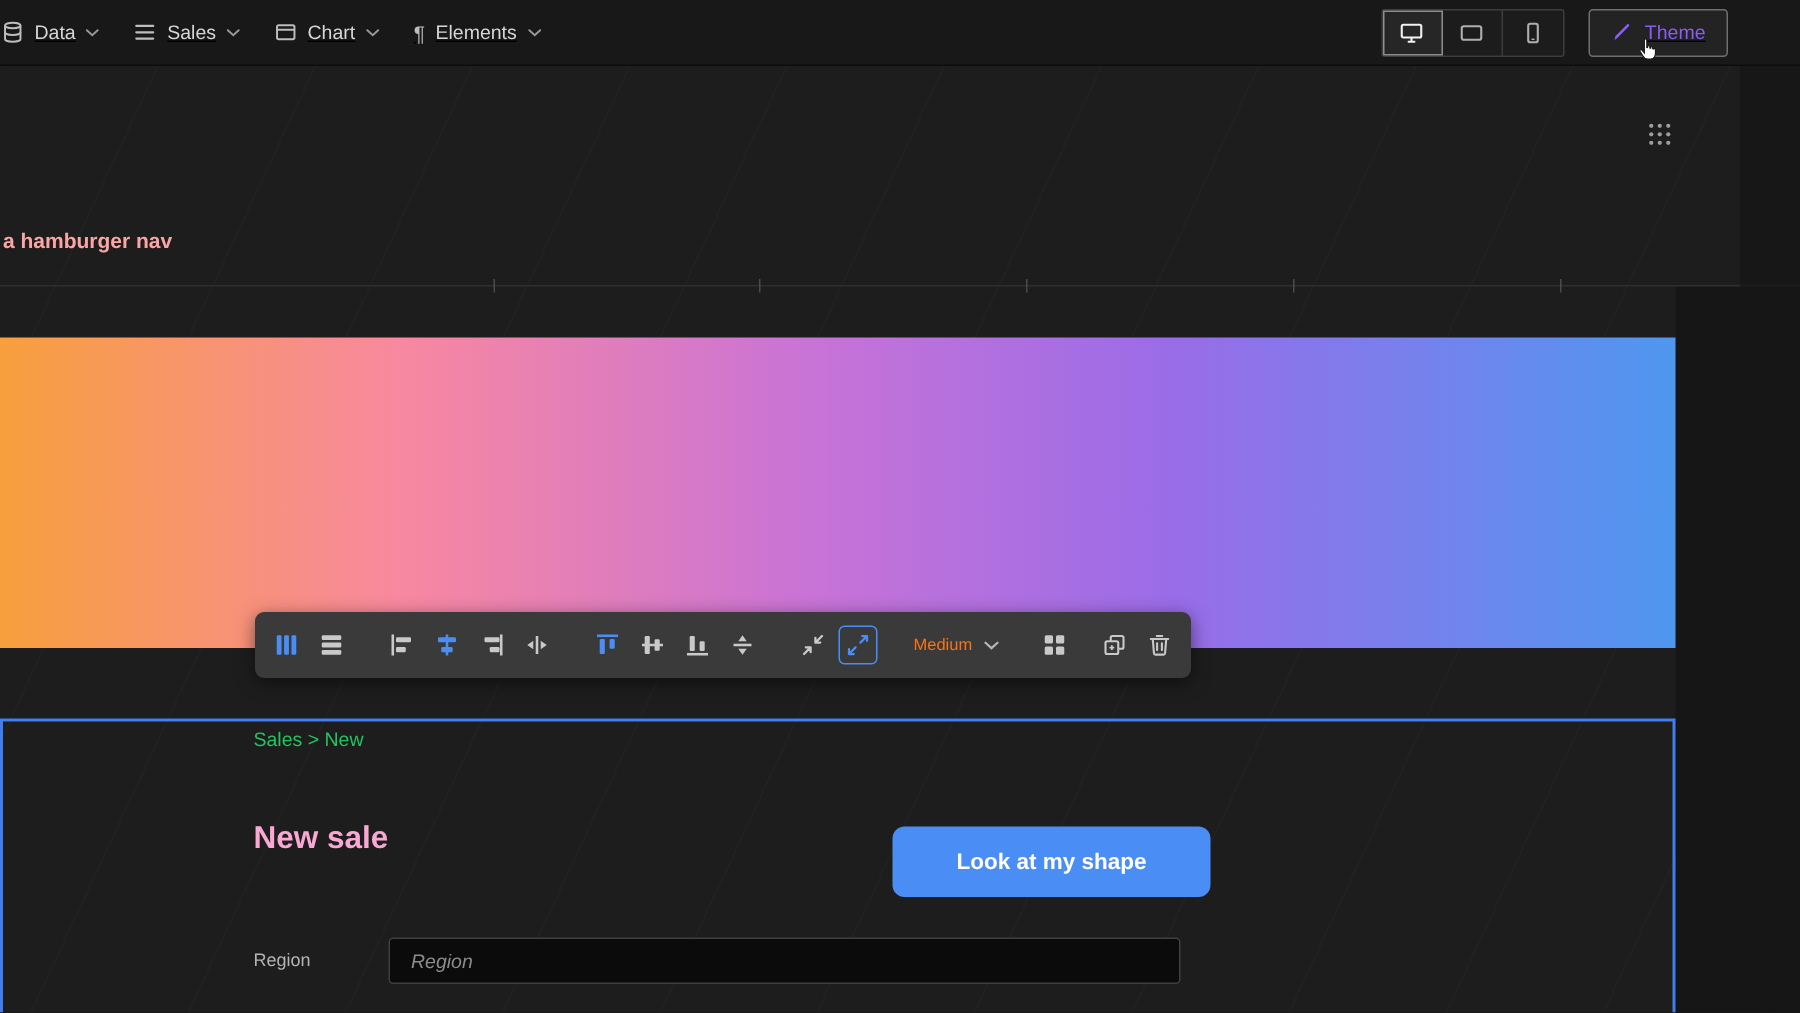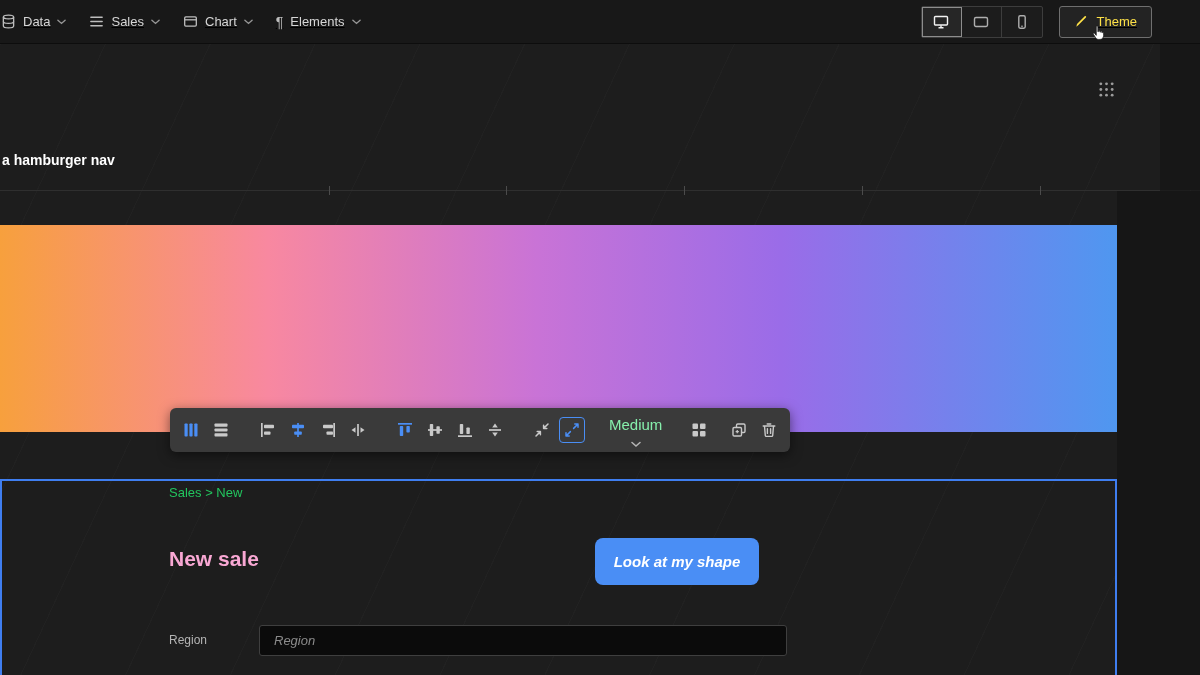--- a/index.html
+++ b/index.html
@@ -20,57 +20,57 @@
   .pilcrow { color: #bdbdbd; font-size: 14px; line-height: 1; }
   .chev { color: #979797; flex: none; }
 
   .topbar-right { display: flex; align-items: center; gap: 16px; padding-right: 48px; }
   .device-toggle { display: flex; border: 1px solid #3d3d3d; border-radius: 2px; height: 32px; background: #1c1c1c; }
   .seg { width: 40px; height: 30px; display: flex; align-items: center; justify-content: center;
     background: transparent; border: none; border-right: 1px solid #3d3d3d; color: #aeaeae; cursor: pointer; }
   .seg:last-child { border-right: none; }
   .seg.active { outline: 1px solid #8d8d8d; outline-offset: -1px; color: #f2f2f2; background: #262626; }
   .theme-btn { height: 32px; padding: 0 14px; display: flex; align-items: center; gap: 8px;
-    background: #232323; border: 1px solid #6f6f6f; border-radius: 3px; color: #fde047; font-size: 13px; cursor: pointer; }
+    background: #232323; border: 1px solid #6f6f6f; border-radius: 3px; color: #8b5cf6; font-size: 13px; cursor: pointer; }
 
   
   .canvas { position: absolute; left: 0; top: 44px; width: 1200px; height: 631px; z-index: 2; }
   .dark-strip-right-top { position: absolute; left: 1160px; top: 0; width: 40px; height: 146px; background: #171717; }
   .dark-strip-right { position: absolute; left: 1117px; top: 147px; width: 83px; height: 484px; background: #161616; }
 
-  .hero-text { position: absolute; left: 2px; top: 108px; color: #ffffff; font-size: 14px; font-weight: 700; white-space: nowrap; }
+  .hero-text { position: absolute; left: 2px; top: 108px; color: #fca5a5; font-size: 14px; font-weight: 700; white-space: nowrap; }
   .drag-grid { position: absolute; left: 1098px; top: 37px; color: #9c9c9c; cursor: grab; }
 
   .divider { position: absolute; left: 0; top: 146px; width: 1160px; height: 1px; background: #2f2f2f; }
   .tick { position: absolute; top: -4px; width: 1px; height: 9px; background: #4b4b4b; }
 
   .gradient { position: absolute; left: 0; top: 181px; width: 1117px; height: 207px;
     background: linear-gradient(90deg, #f7a03d 0%, #f888a0 24%, #c973d6 48%, #9a6ce8 70%, #4f97f0 100%); }
 
   
   .ftoolbar { position: absolute; left: 170px; top: 364px; height: 44px; display: flex; align-items: center;
     gap: 4px; padding: 0 8px; background: #3a3a3a; border-radius: 6px; box-shadow: 0 3px 12px rgba(0,0,0,0.5); z-index: 20; }
   .tbtn { width: 26px; height: 26px; flex: none; display: flex; align-items: center; justify-content: center;
     color: #c9c9c9; background: transparent; border: none; border-radius: 4px; cursor: pointer; }
   .tbtn.active { color: var(--accent, #4a90f8); }
   .tbtn.boxed { border: 1px solid var(--accent, #4a90f8); }
   .tspace { width: 13px; flex: none; }
   .tspace-sm { width: 6px; flex: none; }
-  .size-dd { display: flex; align-items: center; gap: 8px; color: #86efac; font-size: 15px;
-    padding: 0 10px; height: 28px; cursor: pointer; border-radius: 4px; flex-direction: column; }
+  .size-dd { display: flex; align-items: center; gap: 8px; color: #f97316; font-size: 11px;
+    padding: 0 10px; height: 28px; cursor: pointer; border-radius: 4px; }
   .size-dd .chev { color: #b5b5b5; }
 
   
   .panel { position: absolute; left: 0; top: 435px; width: 1117px; height: 280px;
     border: 2px solid var(--selection, #3f7ef0); }
   .breadcrumb { position: absolute; left: 167px; top: 4px; color: #22c55e; font-size: 13px; }
   .heading { position: absolute; left: 167px; top: 66px; color: #f9a8d4; font-size: 21px; font-weight: 700; }
-  .cta { position: absolute; left: 593px; top: 57px; width: 164px; height: 47px;
+  .cta { position: absolute; left: 593px; top: 70px; width: 212px; height: 47px;
     background: var(--accent, #4a8ef5); color: #ffffff; font-size: 15px; font-weight: 700;
-    border: none; border-radius: 8px; cursor: pointer; font-family: "Liberation Sans", sans-serif; font-style: italic; }
+    border: none; border-radius: 8px; cursor: pointer; font-family: "Liberation Sans", sans-serif; }
   .field-label { position: absolute; left: 167px; top: 152px; color: #b4b4b4; font-size: 12px; }
   .field-input { position: absolute; left: 257px; top: 144px; width: 528px; height: 31px;
     background: #0b0b0b; border: 1px solid #3f3f3f; border-radius: 3px; color: #dddddd;
     font-size: 13px; padding: 0 14px; font-family: "Liberation Sans", sans-serif; }
   .field-input::placeholder { color: #8b8b8b; font-style: italic; }
 
   .cursor { position: absolute; left: 1091px; top: 25px; z-index: 60; pointer-events: none; }
 </style>
 </head>
 <body>

